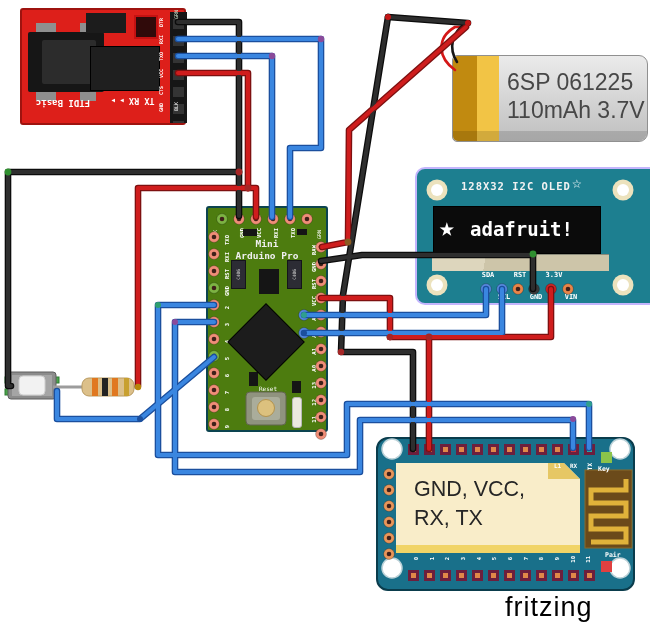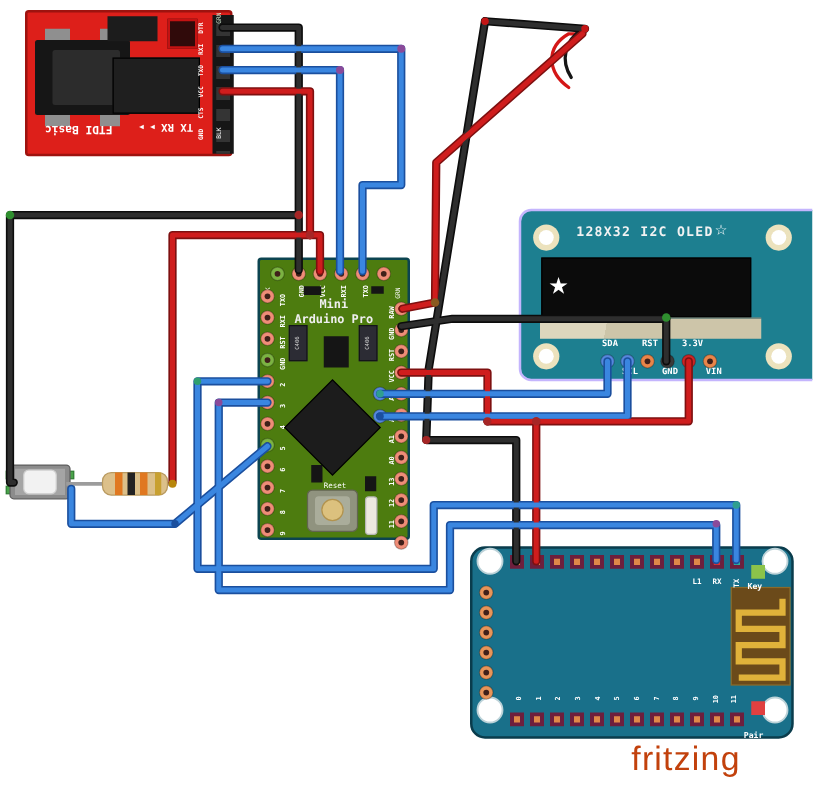--- a/index.html
+++ b/index.html
@@ -87,21 +87,21 @@
     clip-path:polygon(0 0,calc(100% - 16px) 0,100% 16px,100% 100%,0 100%);}
   .note::before{content:"";position:absolute;right:0;top:0;width:0;height:0;
     border-top:16px solid transparent;border-right:16px solid transparent;
     border-bottom:16px solid #e6c765;transform:translateY(-16px) translateX(0);
     border-left:16px solid #e6c765;}
   .note::after{content:"";position:absolute;left:0;bottom:0;width:100%;height:8px;background:#f1d467;}
   .note-text{left:18px;top:12px;font-family:"Liberation Sans",sans-serif;
     font-size:21.5px;line-height:29px;color:#262626;}
   
   .watermark{left:505px;top:592px;font-family:"Liberation Sans",sans-serif;
-    font-size:27px;color:#c2410c;letter-spacing:1px;}
+    font-size:27px;color:#000000;letter-spacing:1px;}
   .overlay{left:0;top:0;width:650px;height:628px;pointer-events:none;}
 </style>
 </head>
 <body>
 
 <div class="stage">
 
   <div class="abs ftdi">
     <div class="abs tab" style="left:14px;top:13px;width:20px;height:9px;"></div>
     <div class="abs tab" style="left:58px;top:13px;width:16px;height:9px;"></div>
@@ -256,30 +256,37 @@
     <div class="abs greeble" style="left:84px;top:173px;width:9px;height:12px;"></div>
     <div class="abs" style="left:84px;top:189px;width:8px;height:29px;background:#ece9df;border:1px solid #b8b8b8;border-radius:3px;"></div>
     <div class="abs reset-lbl" style="left:30px;top:177px;">Reset</div>
   </div>
 
   <div class="abs oled">
     <div class="abs oled-title">128X32 I2C OLED</div>
     <div class="abs oled-star">☆</div>
     <div class="abs oled-display">
       <div class="abs disp-star">★</div>
+      <div class="abs disp-text">adafruit!</div>
     </div>
     <div class="abs oled-conn"></div>
     <div class="abs oled-pl" style="left:71px;top:102px;">SDA</div>
     <div class="abs oled-pl" style="left:87px;top:124px;">SCL</div>
     <div class="abs oled-pl" style="left:103px;top:102px;">RST</div>
     <div class="abs oled-pl" style="left:119px;top:124px;">GND</div>
     <div class="abs oled-pl" style="left:137px;top:102px;">3.3V</div>
     <div class="abs oled-pl" style="left:154px;top:124px;">VIN</div>
   </div>
 
+  <div class="abs battery">
+    <div class="abs bat-text">
+      <div>6SP 061225</div>
+      <div>110mAh 3.7V</div>
+    </div>
+  </div>
 
   <div class="abs esp">
     <div class="abs pads pads-top"></div>
     <div class="abs pad-rx"></div>
     <div class="abs pad-tx"></div>
     <div class="abs pads pads-bot"></div>
     <div class="abs esp-nums">
 
     <div class="pl">
           <span>0</span>
@@ -311,26 +318,32 @@
         <div class="pl">
           <span>9</span>
         </div>
         <div class="pl">
           <span>10</span>
         </div>
         <div class="pl">
           <span>11</span>
         </div>
       </div>
+    <div class="abs note">
+      <div class="abs note-text">
+        <div>GND, VCC,</div>
+        <div>RX, TX</div>
+      </div>
+    </div>
     <div class="abs esp-lbl" style="left:176px;top:23px;">L1</div>
     <div class="abs esp-lbl" style="left:192px;top:23px;">RX</div>
     <div class="abs esp-lbl vtxt" style="left:208px;top:24px;">TX</div>
     <div class="abs keysq"></div>
     <div class="abs esp-lbl" style="left:220px;top:26px;font-size:6.5px;">Key</div>
-    <div class="abs esp-lbl" style="left:217px;top:112px;font-size:6.5px;margin-top:33px;">Pair</div>
+    <div class="abs esp-lbl" style="left:227px;top:112px;font-size:6.5px;">Pair</div>
     <div class="abs pairsq"></div>
   </div>
 
   <div class="abs watermark">fritzing</div>
 
   <svg class="abs overlay" viewBox="0 0 650 628">
     <defs>
       <g id="pn">
           <circle r="5.4" stroke="#00000040" stroke-width="1"></circle>
           <circle r="2.3" fill="#40201a"></circle>

